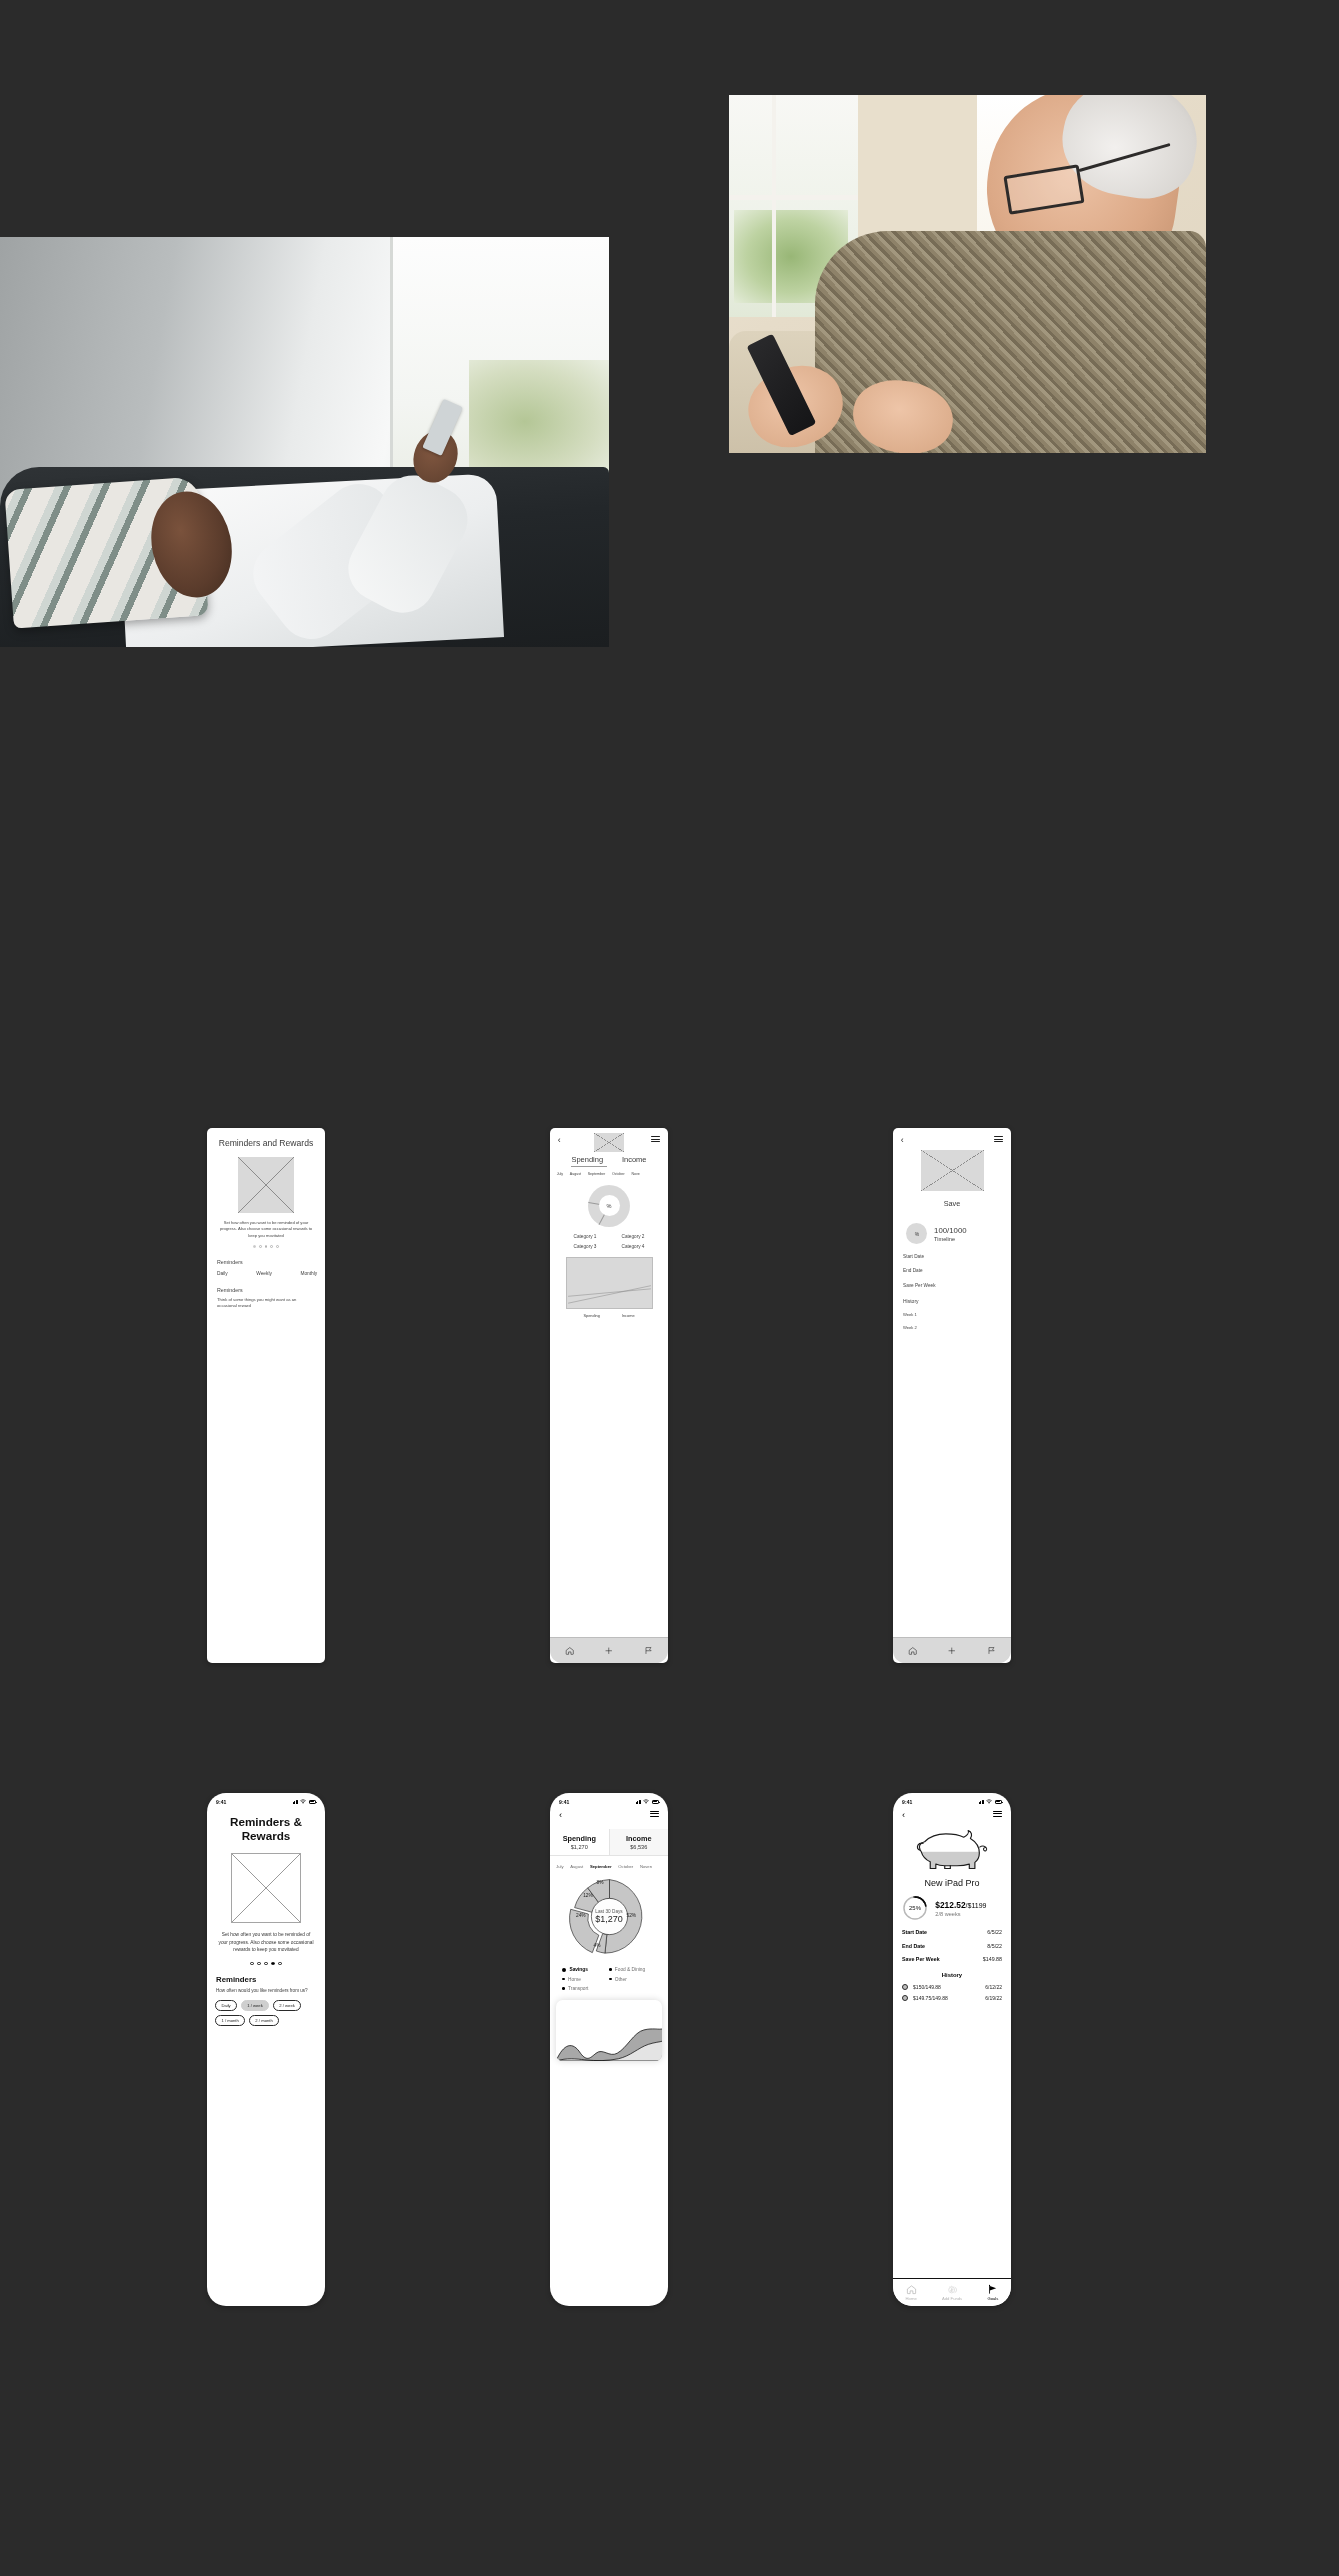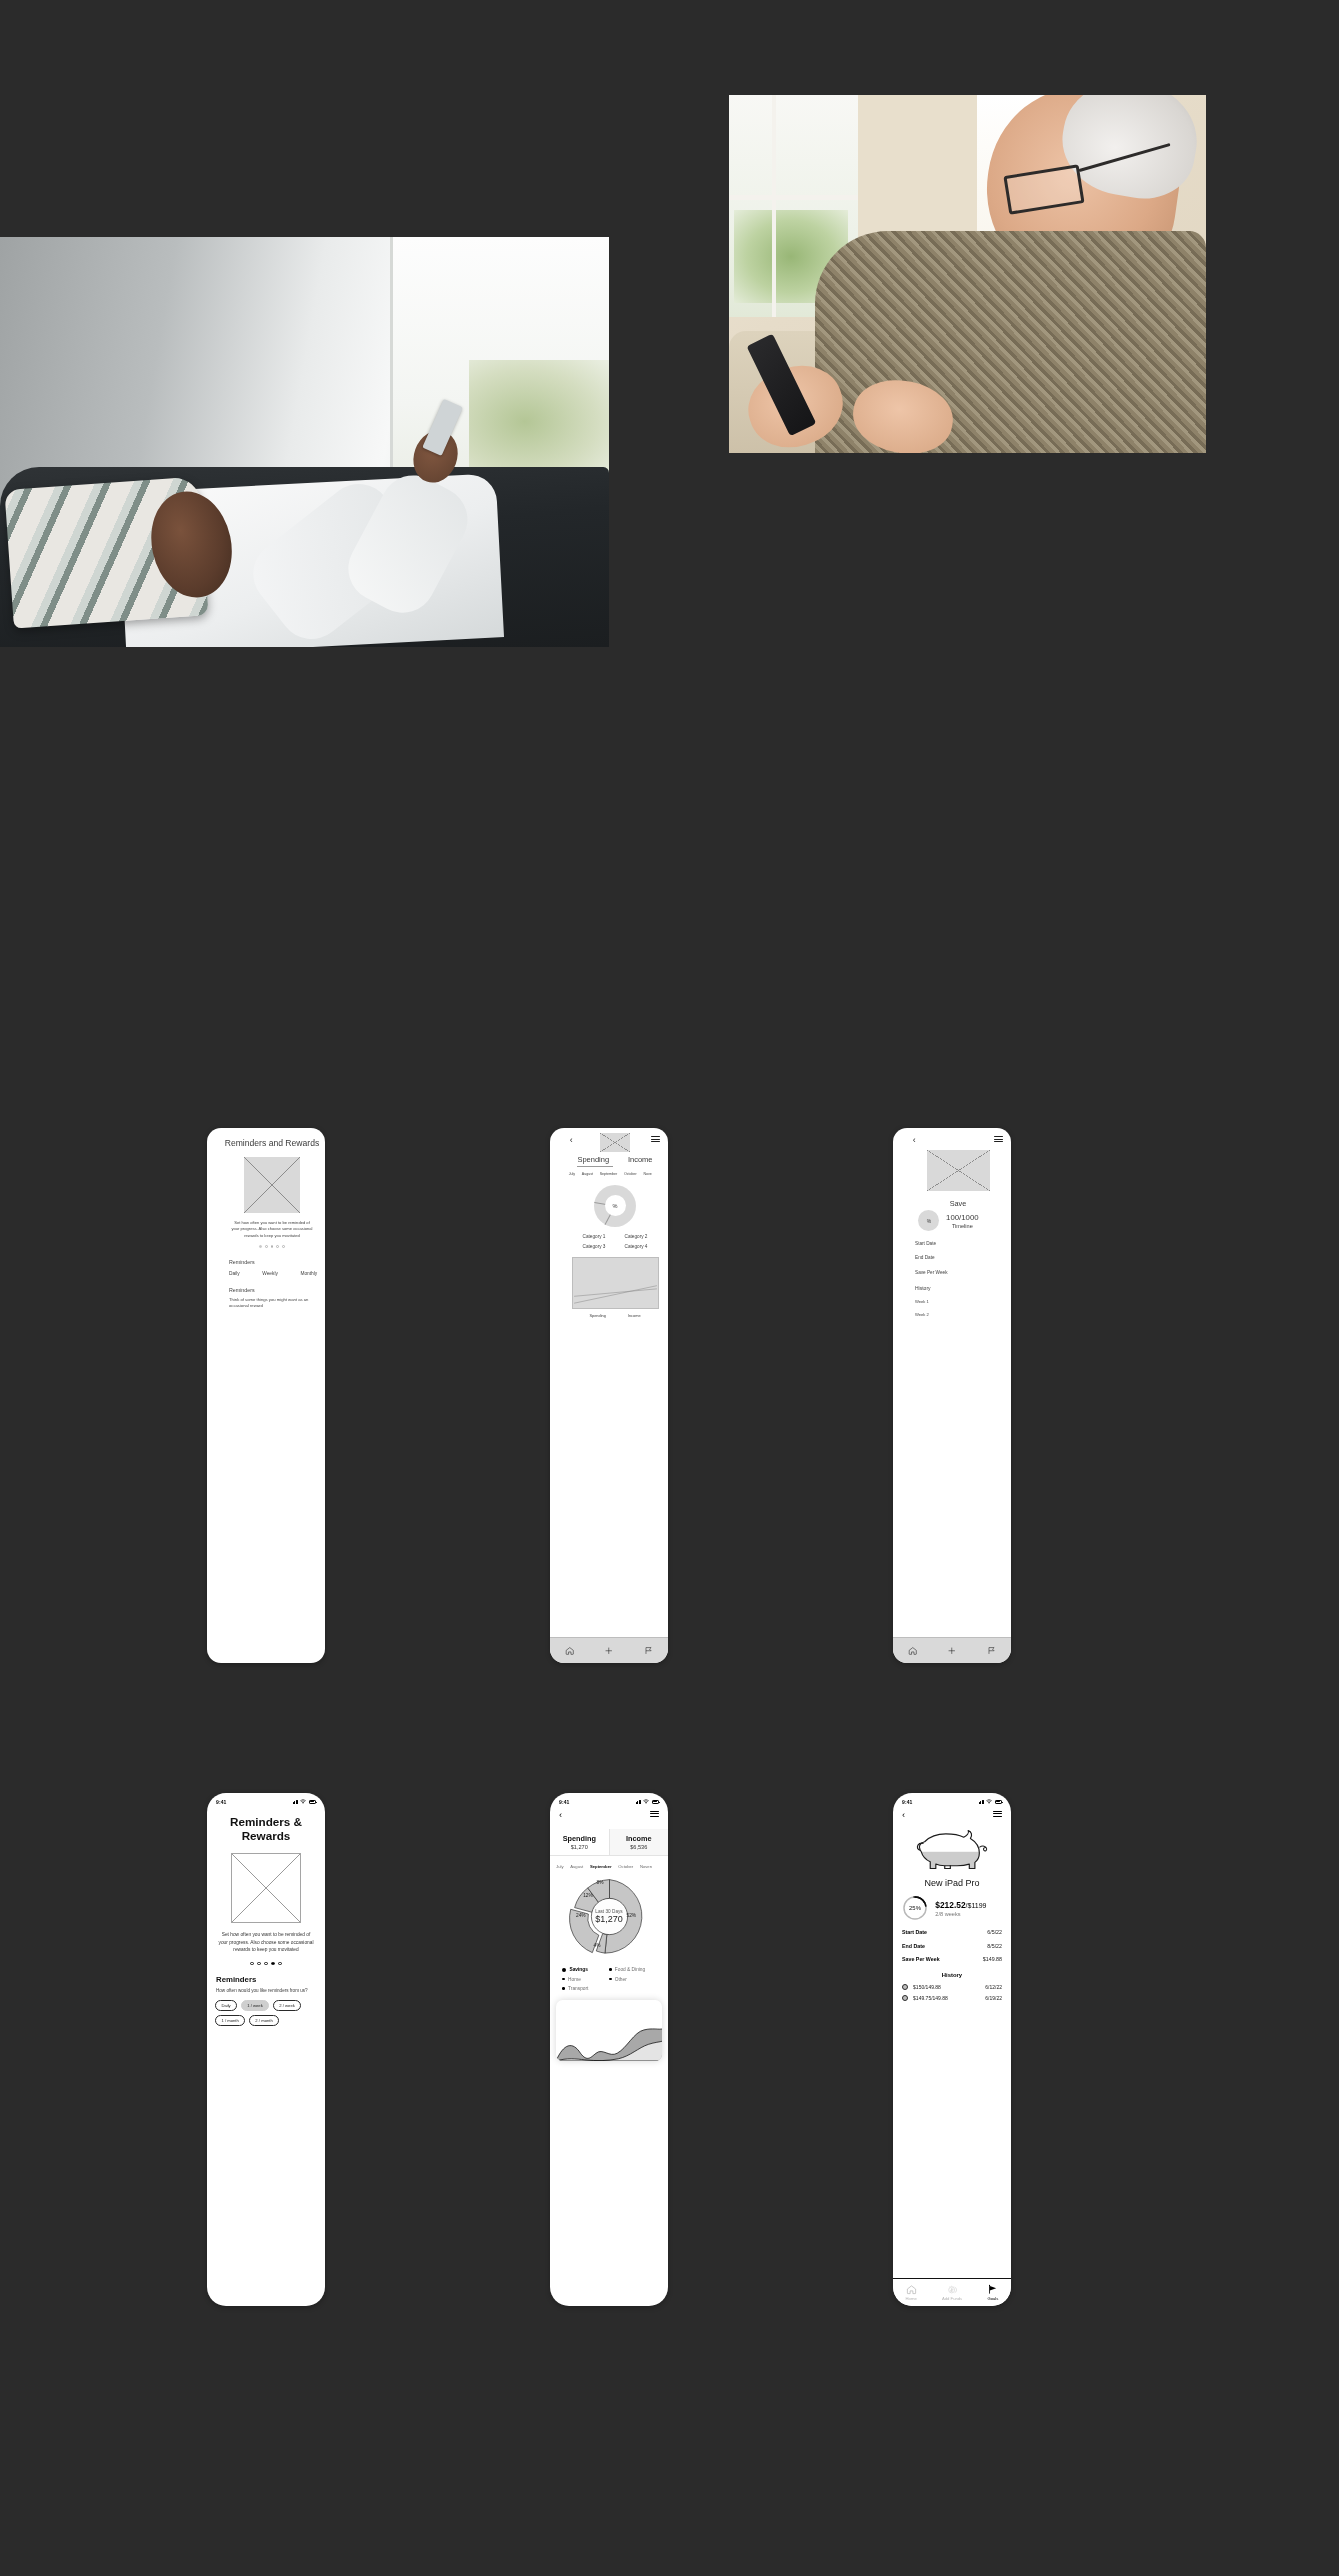--- a/index.html
+++ b/index.html
@@ -83,21 +83,21 @@
 
   
   .quote {
     position: absolute; left: 617px; top: 834px; width: 446px;
     color: #ffffff; font-size: 35px; line-height: 1.38; letter-spacing: -0.1px;
     font-family: "Liberation Sans", sans-serif; font-weight: 400;
   }
 
   
   .phone { position: absolute; background: #fff; overflow: hidden; }
-  .wf { border-radius: 14px; box-shadow: 0 1.1px 5.6px rgba(0,0,0,.25); padding-left: 12px; }
+  .wf { border-radius: 5px; box-shadow: 0 1.1px 5.6px rgba(0,0,0,.25); }
   .hf { border-radius: 19px; box-shadow: 0 1.1px 5.6px rgba(0,0,0,.25); }
 
   
   .wf1 { left: 207px; top: 1128px; width: 118px; height: 535px; }
   .wf2 { left: 550px; top: 1128px; width: 118px; height: 535px; }
   .wf3 { left: 893px; top: 1128px; width: 118px; height: 535px; }
 
   .wf-title { text-align:center; font-size: 8.6px; color:#3a3a3a; line-height:1.35; margin-top:10px; font-weight:400;}
   .wf-imgbox { background:#d9d9d9; position:relative; margin: 7.8px auto 0; }
   .wf-imgbox::before, .wf-imgbox::after{
@@ -129,21 +129,21 @@
   .wf-donut .sl { position:absolute; left:50%; top:50%; width:21px; height:0.6px; background:#9a9a9a; transform-origin: 0 50%;}
   .wf-cats { display:grid; grid-template-columns: 1fr 1fr; row-gap:5px; font-size:4.7px; color:#3f3f3f; padding: 7.8px 11px 0; text-align:center;}
   .wf-linecard { margin: 7.8px auto 0; background:#d9d9d9; border:0.6px solid #bdbdbd; position:relative; }
   .wf-linecard svg{ position:absolute; inset:0; width:100%; height:100%;}
   .wf-legend { display:flex; justify-content:center; gap:22px; font-size:3.9px; color:#3f3f3f; margin-top:3.3px;}
   .wf-nav { position:absolute; left:0; right:0; bottom:0; height:26px; background:#d9d9d9; border-top:0.6px solid #bdbdbd;
             display:flex; align-items:center; justify-content:space-around; border-radius: 0 0 12.3px 12.3px;}
   .wf-nav svg{ stroke:#1f1f1f; fill:none; stroke-width:1.4;}
 
   .wf-goal-title{ text-align:center; font-size:7.3px; color:#3a3a3a; margin-top:7.8px;}
-  .wf-goal-row{ display:flex; align-items:center; gap:6.7px; padding-left:13.4px; margin-top:2px;text-align:center;}
+  .wf-goal-row{ display:flex; align-items:center; gap:6.7px; padding-left:13.4px; margin-top:15px;}
   .wf-goal-circ{ width:21px; height:21px; border-radius:50%; background:#d9d9d9; display:flex; align-items:center; justify-content:center; font-size:5px; color:#3a3a3a;}
   .wf-goal-num{ font-size:7.8px; color:#3a3a3a; line-height:1.25;}
   .wf-goal-sub{ font-size:5.6px; color:#3a3a3a;}
   .wf-list-item{ font-size:4.7px; color:#3f3f3f; padding-left:10px; margin-top:9.5px;}
   .wf-hist{ font-size:5px; color:#3f3f3f; padding-left:10px; margin-top:10.6px;}
   .wf-hist-item{ font-size:4.1px; color:#3f3f3f; padding-left:10px; margin-top:7.8px;}
 
   
   .hf1 { left: 207px; top: 1793px; width: 118px; height: 513px; }
   .hf2 { left: 550px; top: 1793px; width: 118px; height: 513px; }

